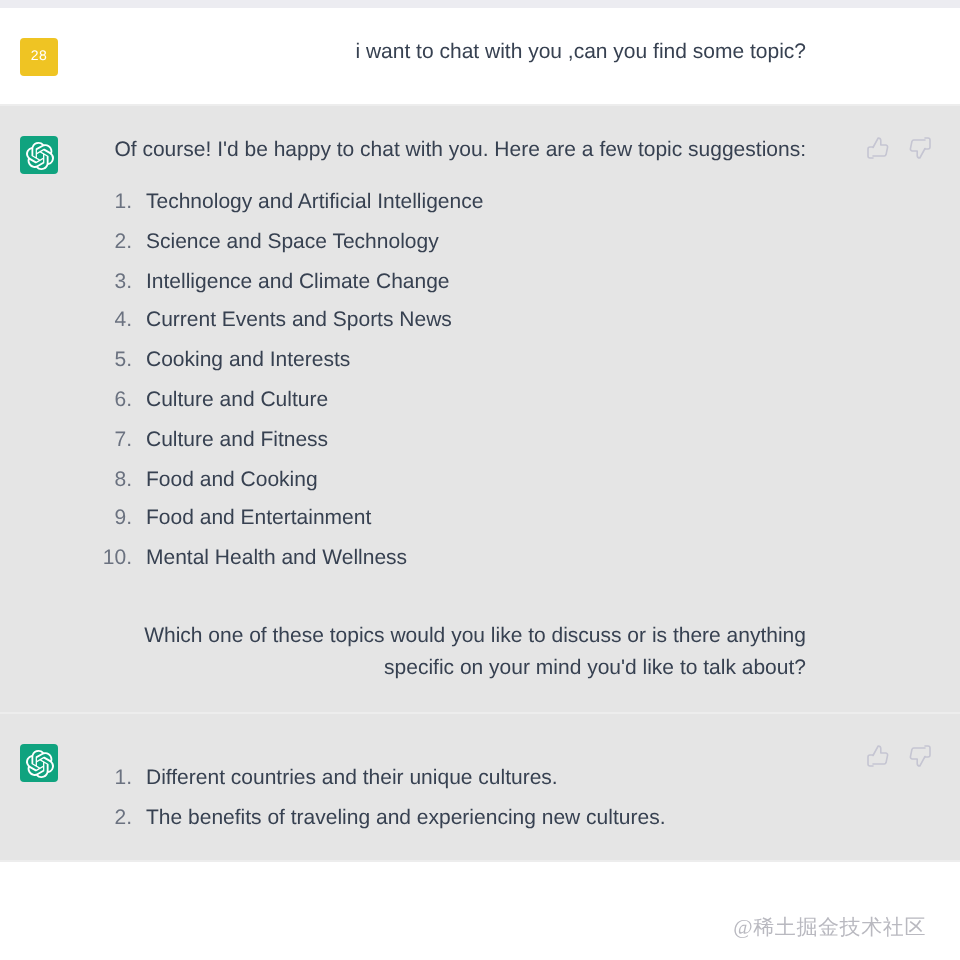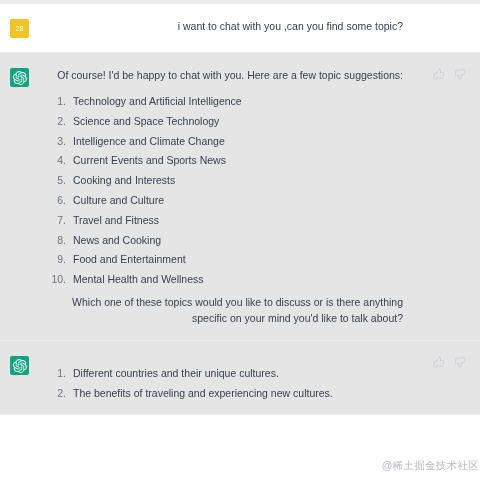--- a/index.html
+++ b/index.html
@@ -94,21 +94,21 @@
   }
   .msg p {
     margin: 0;
     color: #374151;
     font-size: 10.5px;
     line-height: 16px;
     max-width: 358px;
     text-align: right;
   }
   .msg p.para-gap {
-    margin-top: 8px;
+    margin-top: 24px;
   }
 
   ol.topic-list {
     margin: 11px 0 0 0;
     padding: 0;
     list-style: none;
     counter-reset: li;
   }
   ol.topic-list li {
     counter-increment: li;
@@ -155,27 +155,27 @@
     stroke: #c5c5d2;
     fill: none;
     stroke-width: 1.6;
     stroke-linecap: round;
     stroke-linejoin: round;
   }
 
   
   .watermark {
     position: absolute;
-    right: 1px;
+    right: 17px;
     bottom: 8px;
     color: #b9b9c0;
     font-size: 10.5px;
     line-height: 14px;
     letter-spacing: 0.3px;
-    font-family: Liberation Sans, sans-serif;
+    font-family: Liberation Serif, serif;
     pointer-events: none;
     white-space: nowrap;
   }
 </style>
 </head>
 <body>
 
 <div id="app">
 
   <div class="top-strip"></div>
@@ -204,22 +204,22 @@
         </div>
         <div class="msg">
           <p>Of course! I'd be happy to chat with you. Here are a few topic suggestions:</p>
           <ol class="topic-list">
             <li>Technology and Artificial Intelligence</li>
             <li>Science and Space Technology</li>
             <li>Intelligence and Climate Change</li>
             <li>Current Events and Sports News</li>
             <li>Cooking and Interests</li>
             <li>Culture and Culture</li>
-            <li>Travel and Fitness</li>
-            <li>News and Cooking</li>
+            <li>Culture and Fitness</li>
+            <li>Food and Cooking</li>
             <li>Food and Entertainment</li>
             <li>Mental Health and Wellness</li>
           </ol>
           <p class="para-gap">Which one of these topics would you like to discuss or is there anything specific on your mind you'd like to talk about?</p>
         </div>
         <div class="feedback">
           <span class="fb-icon">
             <svg viewBox="0 0 24 24" aria-hidden="true">
               <path d="M7 22H4a2 2 0 0 1-2-2v-7a2 2 0 0 1 2-2h3"></path>
               <path d="M7 11.5 12.2 2a2.6 2.6 0 0 1 2.6 2.6V9h4.8a2 2 0 0 1 1.96 2.4l-1.5 7.2A2 2 0 0 1 18.1 20H7"></path>

